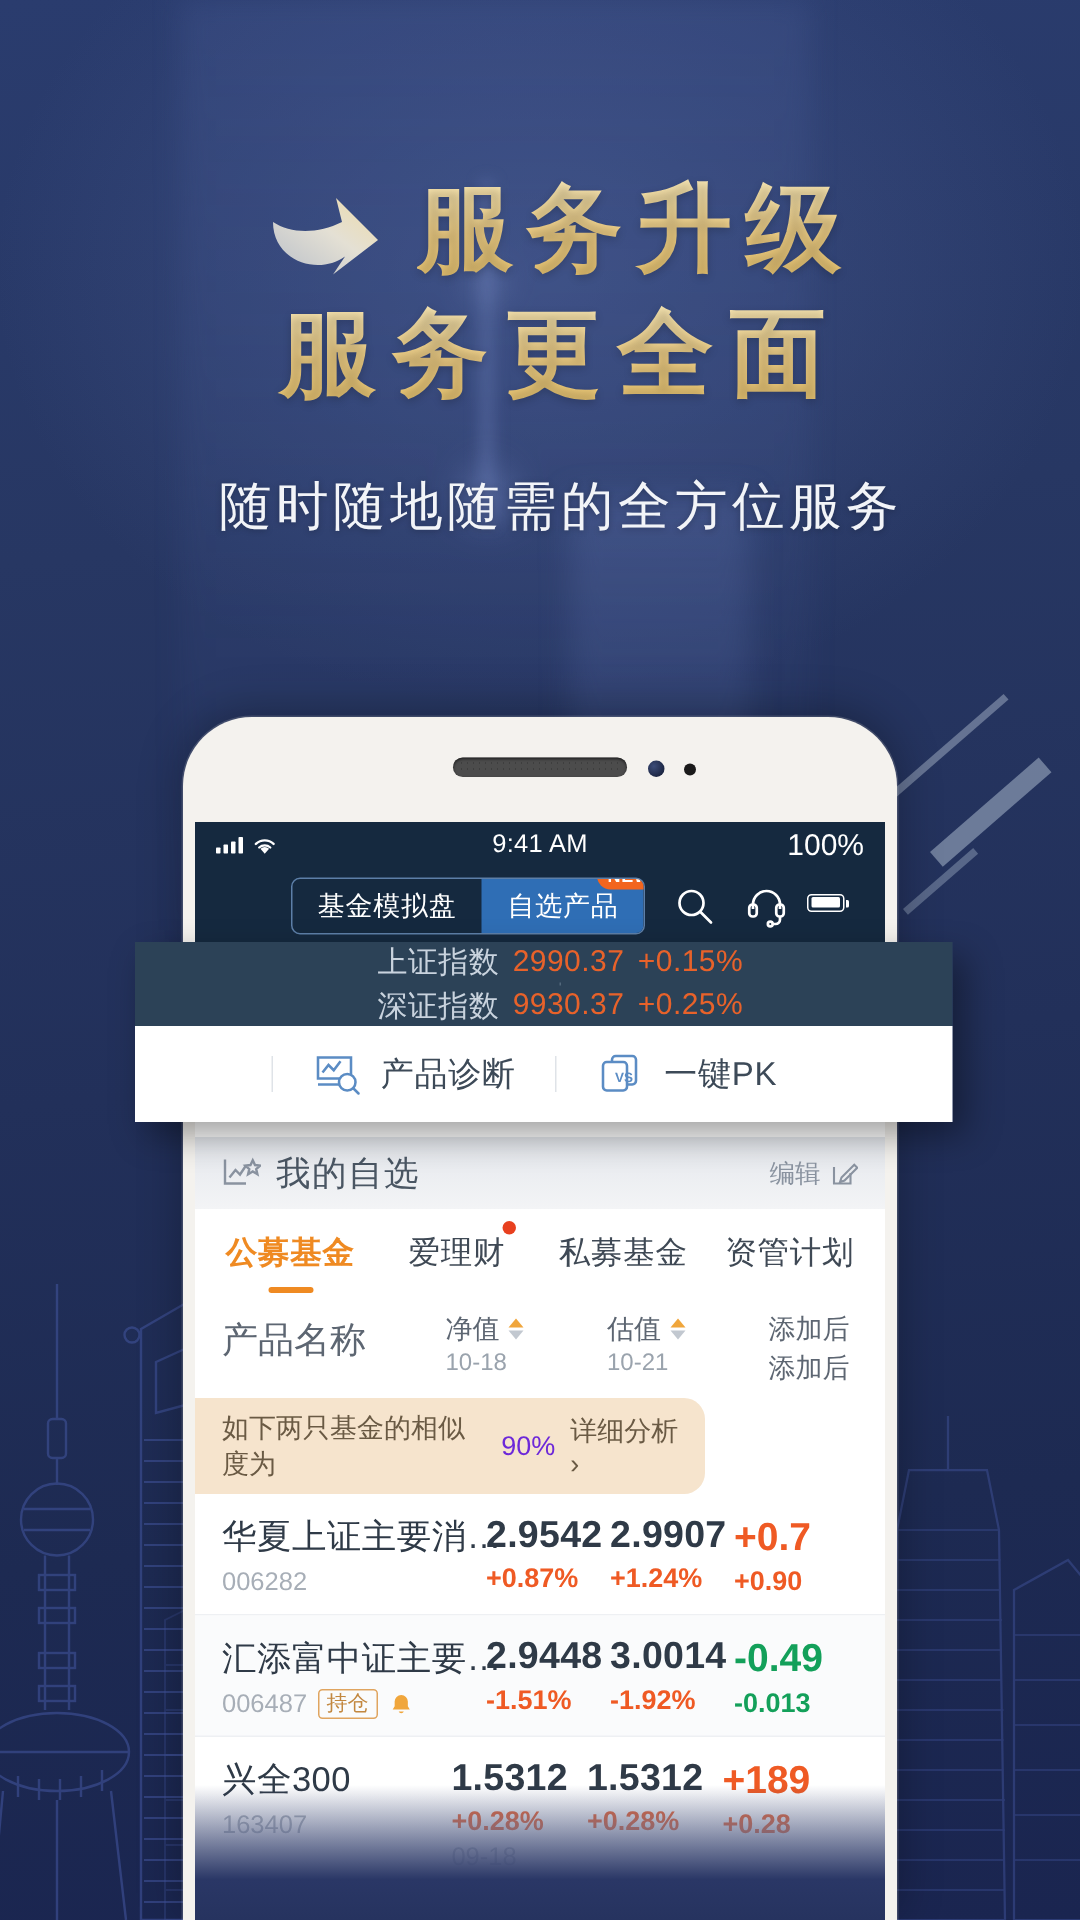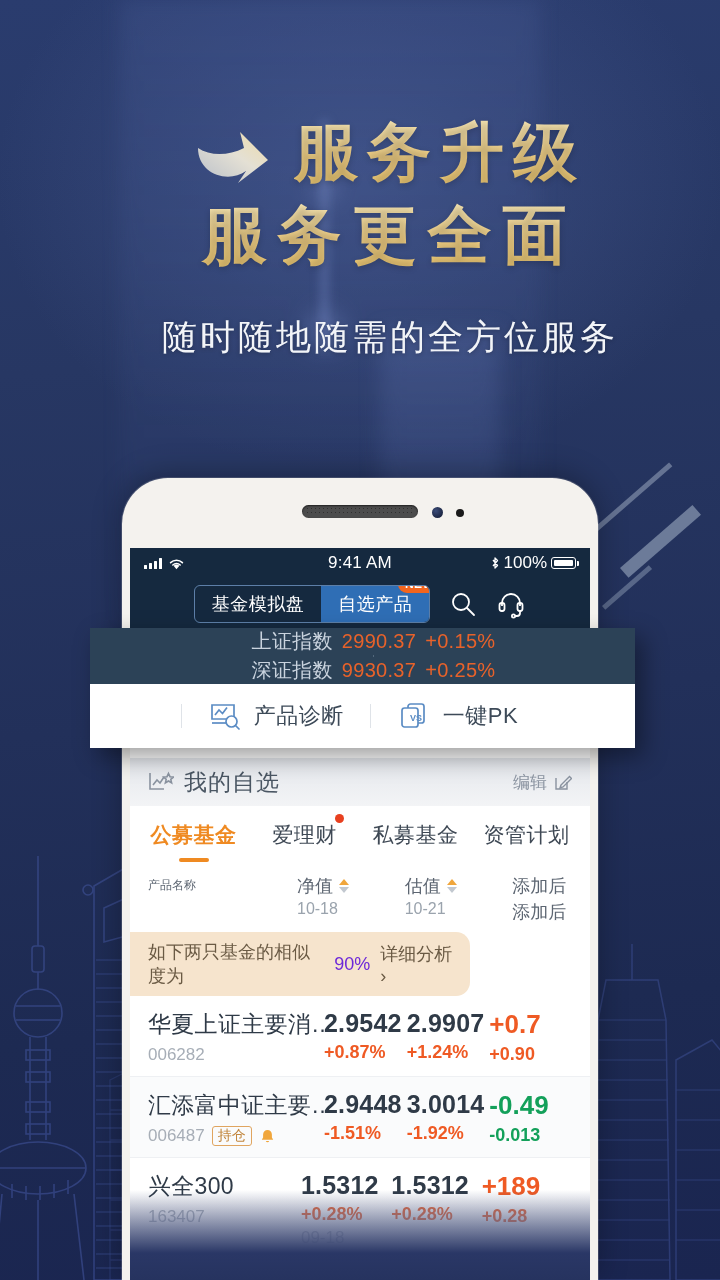--- a/index.html
+++ b/index.html
@@ -39,21 +39,21 @@
     position:absolute; left:380px; top:330px; width:120px; height:300px;
     background:linear-gradient(180deg,rgba(95,115,175,.30),rgba(70,90,150,.10));
     filter:blur(10px);
   }
   .stripe { position:absolute; background:#9aa8be; opacity:.55; transform-origin:0 0; }
   .stripe.s1 { right:22px; top:540px; width:118px; height:5px;  transform:rotate(-41deg); }
   .stripe.s2 { right:4px;  top:568px; width:96px;  height:13px; transform:rotate(-41deg); opacity:.62; }
   .stripe.s3 { right:56px; top:606px; width:62px;  height:5px;  transform:rotate(-41deg); opacity:.45; }
 
   
-  #headline { position:absolute; left:16px; top:0; width:704px; text-align:center;padding-left:44px; }
+  #headline { position:absolute; left:0; top:0; width:704px; text-align:center;padding-left:44px; }
   .hl-row { display:flex; align-items:center; justify-content:center; gap:22px; }
   .arrow-ico { width:78px; height:62px; margin-top:8px; flex:0 0 auto; }
   .hl-text {
     font-size:64px; font-weight:700; letter-spacing:9px;
     color:#f0d08a;
     background:linear-gradient(180deg,#f7e6b4 0%,#f0cf85 55%,#e8c470 100%);
     -webkit-background-clip:text; background-clip:text; -webkit-text-fill-color:transparent;
     line-height:1.06;
     text-shadow:0 2px 6px rgba(0,0,0,.18);
   }
@@ -93,21 +93,21 @@
   }
   .screen-top { background:#15293f; position:relative; }
 
   
   .statusbar {
     height:30px; display:flex; align-items:center; color:#fff;
     font-size:16px; padding:0 14px; position:relative;
   }
   .sb-left { display:flex; align-items:center; gap:6px; }
   .sb-time { position:absolute; left:0; right:0; text-align:center; font-size:17px; font-weight:400; letter-spacing:.2px; }
-  .sb-right { margin-left:auto; display:flex; align-items:center; gap:4px; font-size:17px; z-index:2; }
+  .sb-right { margin-left:auto; display:flex; align-items:center; gap:20px; font-size:20px; z-index:2;flex-direction:column; }
   .bars { display:flex; align-items:flex-end; gap:2px; height:11px; }
   .bars i { display:block; width:3px; background:#fff; border-radius:.5px; }
   .bars i:nth-child(1){height:4px}.bars i:nth-child(2){height:6px}
   .bars i:nth-child(3){height:8px}.bars i:nth-child(4){height:11px}
   .battery { width:25px; height:12px; border:1.4px solid #fff; border-radius:3px; position:relative; }
   .battery::after{content:"";position:absolute;right:-4px;top:3.2px;width:2px;height:5px;background:#fff;border-radius:0 1px 1px 0;}
   .battery i{position:absolute;inset:1.6px;background:#fff;border-radius:1px;}
 
   
   .navbar { height:52px; display:flex; align-items:center; justify-content:center; gap:18px; position:relative; padding:0 12px; }
@@ -150,21 +150,21 @@
   .wl-edit { margin-left:auto; display:flex; align-items:center; gap:7px; font-size:17px; color:#8a93a0; }
 
   .tabs { display:flex; background:#fff; height:58px; align-items:center; padding:0 8px; }
   .tab { flex:1; text-align:center; font-size:21px; color:#3f4955; position:relative; letter-spacing:.5px; }
   .tab.active { color:#ef8a22; font-weight:700; }
   .tab .uline { position:absolute; left:50%; transform:translateX(-50%); bottom:-13px; width:30px; height:4px; background:#ef8a22; border-radius:2px; }
   .tab .dot { position:absolute; top:-7px; right:16px; width:9px; height:9px; border-radius:50%; background:#e8401f; }
 
   
   .thead { display:flex; padding:10px 18px 8px; background:#fff; }
-  .th-name { width:176px; font-size:12px; color:#5d6672; padding-top:3px; }
+  .th-name { width:176px; font-size:24px; color:#5d6672; padding-top:3px; }
   .th-col { width:104px; font-size:18px; color:#5d6672;margin-left:48px; }
   .th-col .l1 { display:flex; align-items:center; gap:6px; }
   .th-col .l2 { font-size:16px; color:#9aa3ad; margin-top:2px; }
   .sorter { display:inline-flex; flex-direction:column; gap:2px; }
   .sorter i { width:0;height:0;border-left:5px solid transparent;border-right:5px solid transparent; }
   .sorter .up { border-bottom:6px solid #f0a63c; }
   .sorter .dn { border-top:6px solid #c2c8d0; }
 
   .simbar {
     background:#f6e4cd; display:inline-flex; align-items:center; gap:10px;

